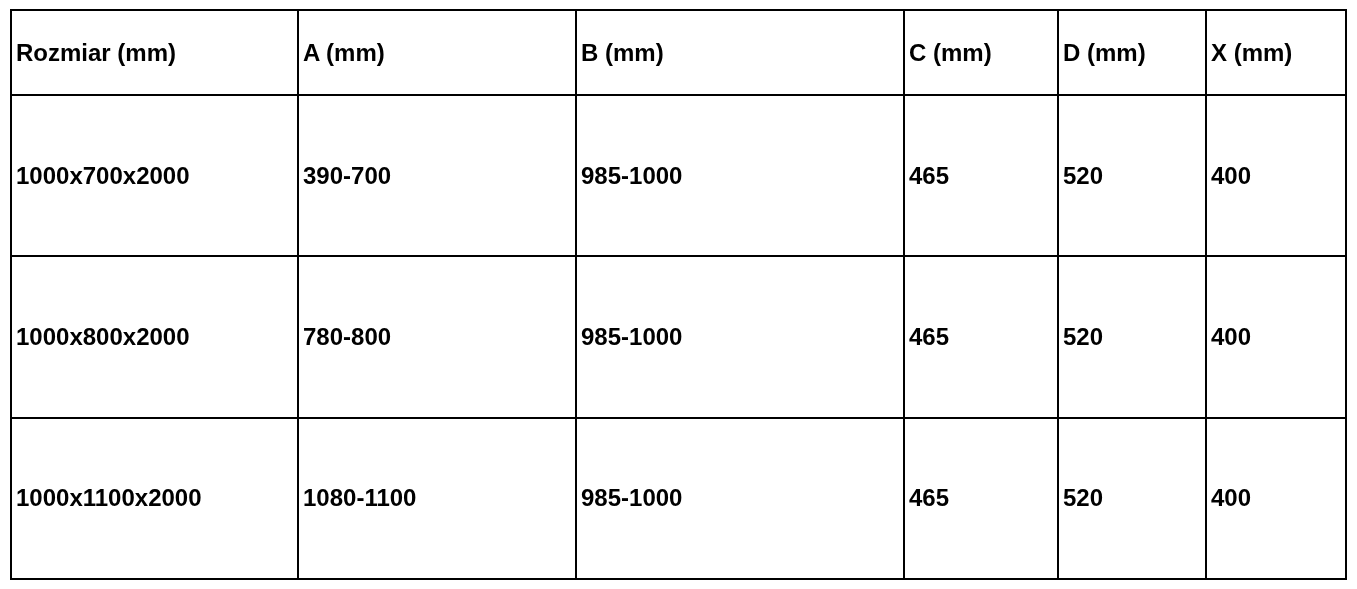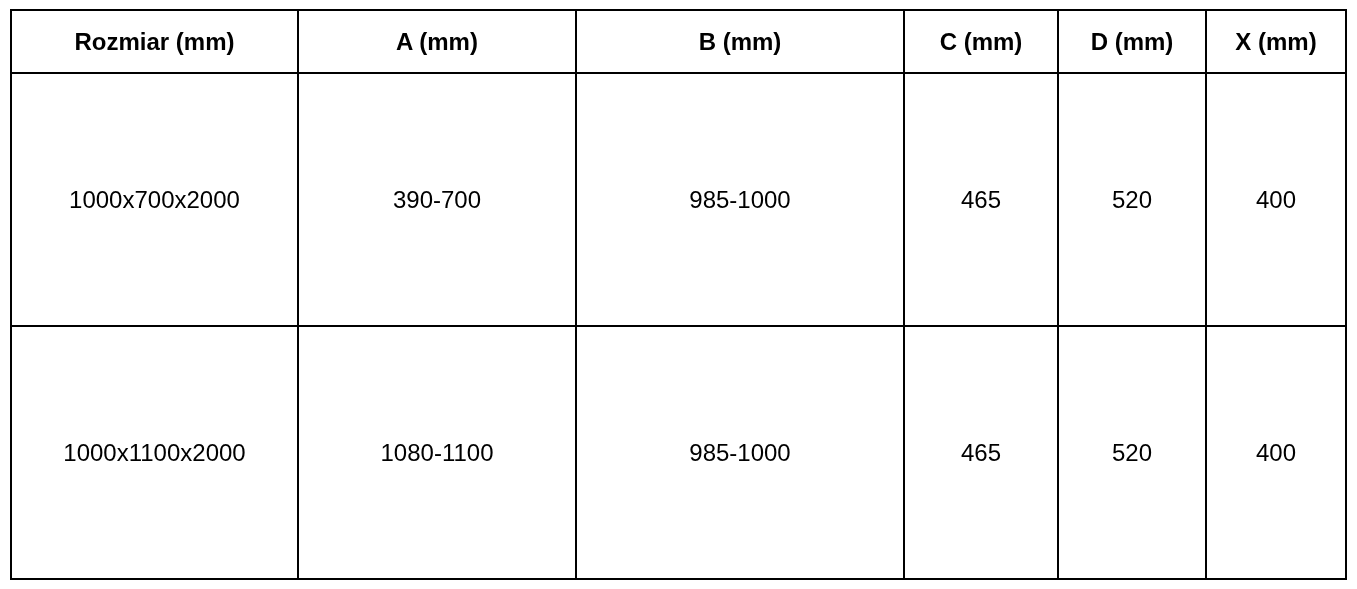--- a/index.html
+++ b/index.html
@@ -18,34 +18,34 @@
   table.dim-table {
     border-collapse: collapse;
     table-layout: fixed;
     width: 1335px;
     height: 571px;
     background: #ffffff;
   }
   table.dim-table th,
   table.dim-table td {
     border: 2px solid #000000;
-    text-align: center;
+    text-align: left;
     vertical-align: middle;
     color: #000000;
     font-size: 24px;
-    padding: 0 4px;
+    padding: 11px 4px;
     overflow: hidden;
     white-space: nowrap;
   }
   table.dim-table th {
     font-weight: bold;
     height: 61px;
   }
   table.dim-table td {
-    font-weight: normal;
+    font-weight: bold;
     height: 61px;
   }
   col.c-rozmiar { width: 287px; }
   col.c-a       { width: 278px; }
   col.c-b       { width: 328px; }
   col.c-c       { width: 154px; }
   col.c-d       { width: 148px; }
   col.c-x       { width: 140px; }
 </style>
 </head>
@@ -74,20 +74,28 @@
     <tbody id="table-body">
         <tr>
           <td>1000x700x2000</td>
           <td>390-700</td>
           <td>985-1000</td>
           <td>465</td>
           <td>520</td>
           <td>400</td>
         </tr>
         <tr>
+          <td>1000x800x2000</td>
+          <td>780-800</td>
+          <td>985-1000</td>
+          <td>465</td>
+          <td>520</td>
+          <td>400</td>
+        </tr>
+        <tr>
           <td>1000x1100x2000</td>
           <td>1080-1100</td>
           <td>985-1000</td>
           <td>465</td>
           <td>520</td>
           <td>400</td>
         </tr>
       </tbody>
   </table>
 </div>

